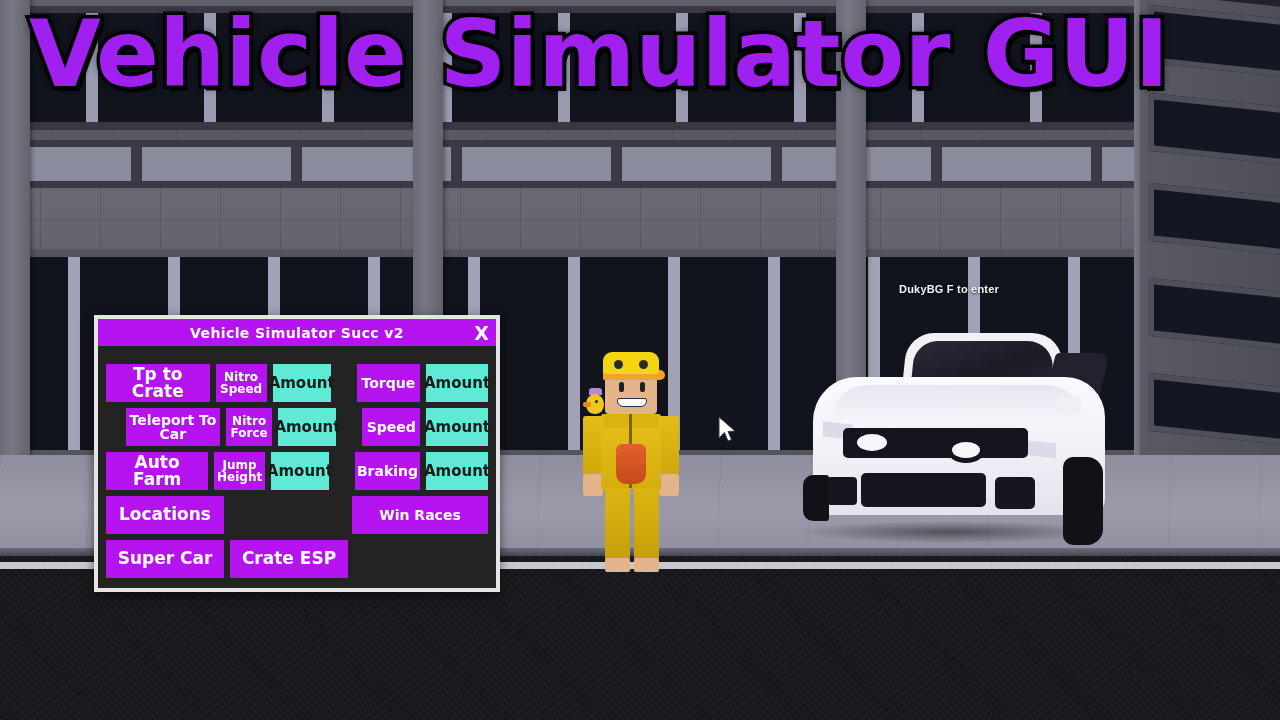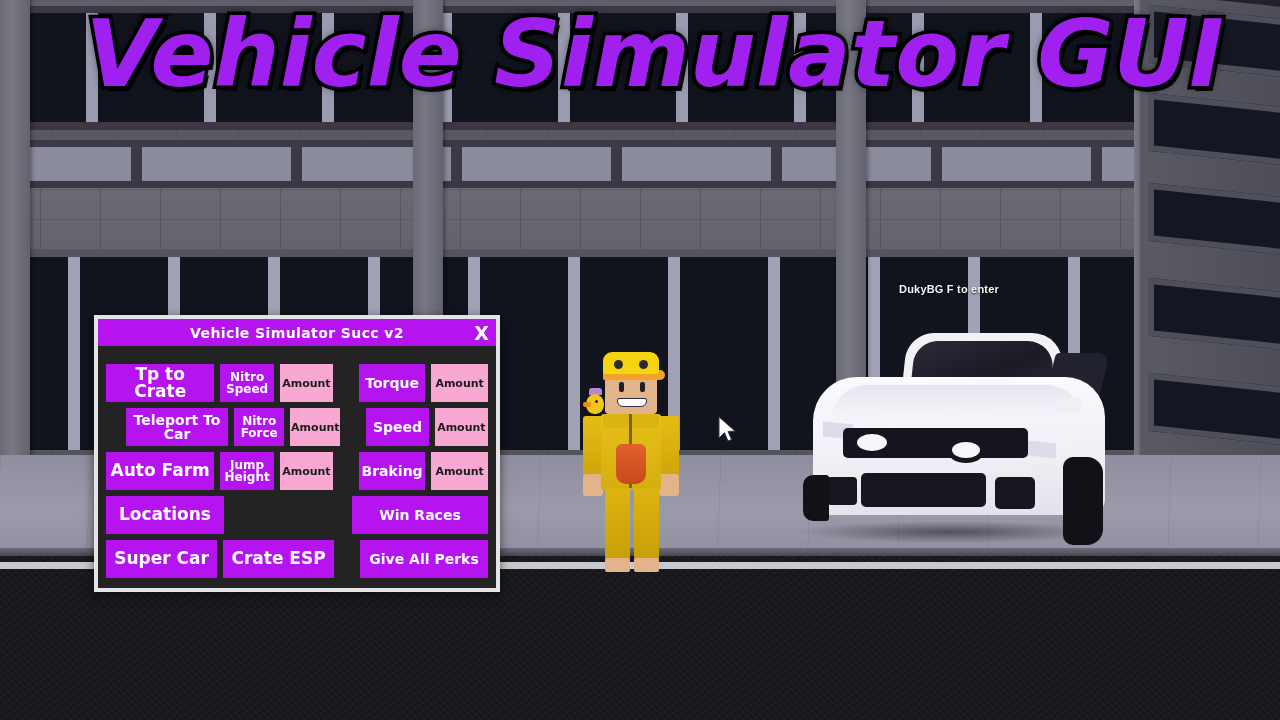--- a/index.html
+++ b/index.html
@@ -272,25 +272,24 @@
     text-shadow: 0 1px 2px rgba(0,0,0,.8);
     white-space: nowrap;
   }
 
   
   .cursor { position: absolute; left: 718px; top: 416px; width: 18px; height: 26px; }
 
   
   .big-title {
     position: absolute; left: 0; top: 6px; width: 1280px;
-    text-align: center;
+    text-align: left;
     font-family: "DejaVu Sans", sans-serif;
     font-size: 93px;
     font-weight: bold;
-    font-style: italic;
     color: #a020f0;
     letter-spacing: 0px;
     line-height: 1.05;
     -webkit-text-stroke: 7px #000;
     paint-order: stroke fill;
     text-shadow:
       0 0 10px rgba(0,0,0,.95),
       4px 5px 0 rgba(0,0,0,.9);
     white-space: nowrap;
     padding-left: 29px;
@@ -348,26 +347,26 @@
     line-height: 1.03;
     padding: 0 2px;
     user-select: none;
   }
   .btn.big   { font-size: 17px; }
   .btn.med   { font-size: 14px; margin-left: 20px; }
   .btn.small { font-size: 12px; }
   .btn.stack { flex-direction: column; }
 
   .amt {
-    background: #f9a8d4;
+    background: #5eead4;
     color: #1b1b1b;
     border: none;
     font-family: "DejaVu Sans", sans-serif;
     font-weight: bold;
-    font-size: 11px;
+    font-size: 15px;
     text-align: center;
     display: flex; align-items: center; justify-content: center;
     cursor: text;
   }
 
   
   .c-left   { width: 118px; }
   .c-lab    { width: 58px;  }
   .c-amt    { width: 58px;  }
   .c-lab2   { width: 72px;  }
@@ -526,20 +525,19 @@
 
       <div class="row row-locations">
         <button class="btn big c-left h-row">Locations</button>
         <div class="spacer"></div>
         <button class="btn med wide-right h-row">Win Races</button>
       </div>
 
       <div class="row">
         <button class="btn big h-row" style="width:118px;">Super Car</button>
         <button class="btn big c-left h-row">Crate ESP</button>
-        <button class="btn med wide-right h-row">Give All Perks</button>
       </div>
 
     </div>
 
   </div>
 
 </div>
 
 </body></html>

